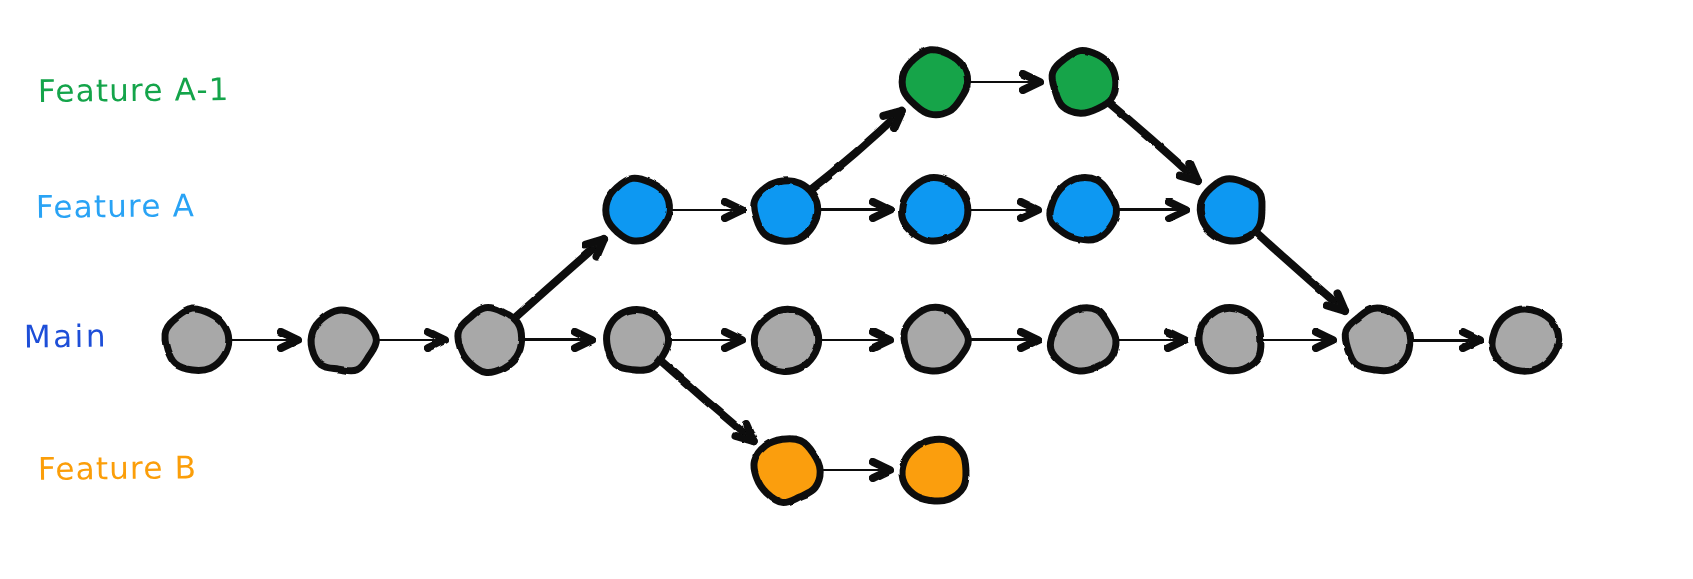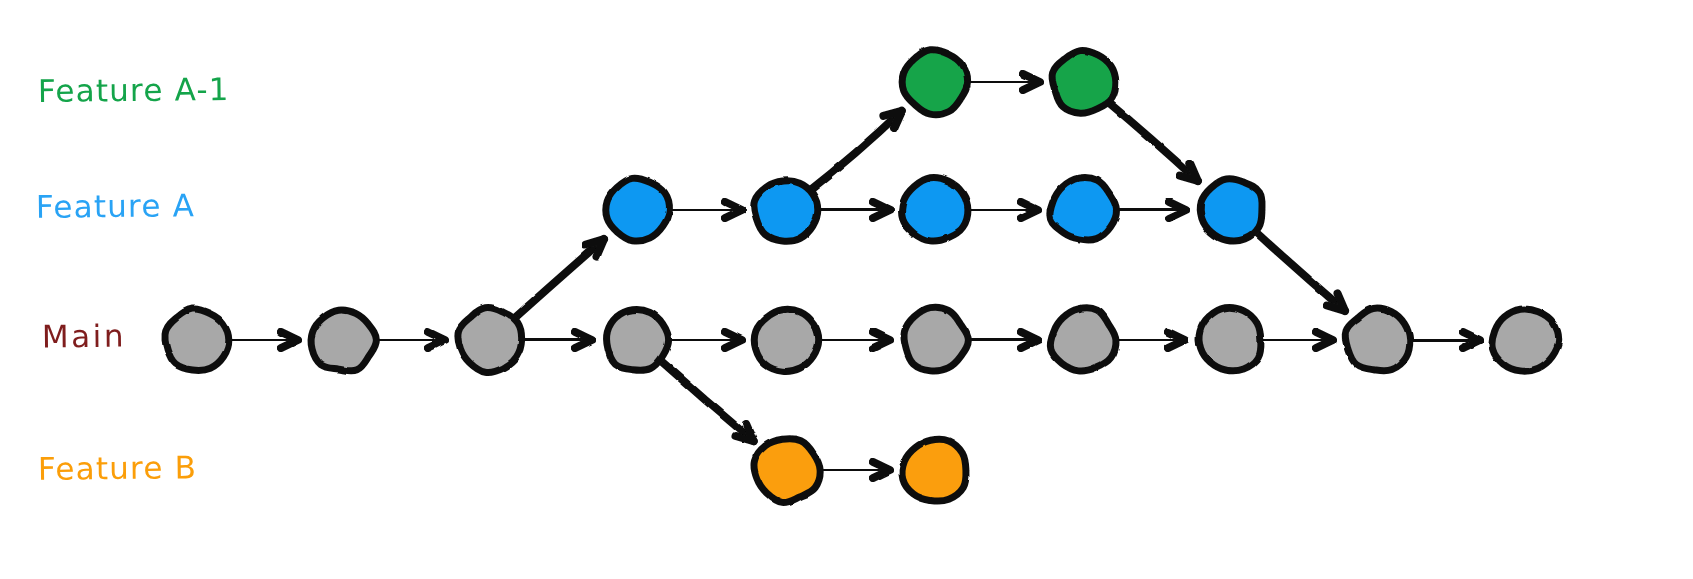--- a/index.html
+++ b/index.html
@@ -29,21 +29,21 @@
     position: absolute;
     font-family: "DejaVu Sans", sans-serif;
     font-size: 31px;
     font-weight: 400;
     letter-spacing: 1.2px;
     white-space: nowrap;
     transform: rotate(-0.6deg);
   }
   .label-feature-a1 { left: 38px;  top: 72px;  color: #14A44A; }
   .label-feature-a  { left: 36px;  top: 188px; color: #29A3F5; }
-  .label-main       { left: 42px;  top: 318px; color: #7f1d1d; letter-spacing: 2.5px; }
+  .label-main       { left: 24px;  top: 318px; color: #1d4ed8; letter-spacing: 2.5px; }
   .label-feature-b  { left: 38px;  top: 450px; color: #FB9E09; }
 </style>
 </head>
 <body>
 
 <div id="canvas">
 
   <svg id="diagram-svg" viewBox="0 0 1693 579" xmlns="http://www.w3.org/2000/svg">
     <defs>
       <filter id="rough" x="-20%" y="-20%" width="140%" height="140%">

